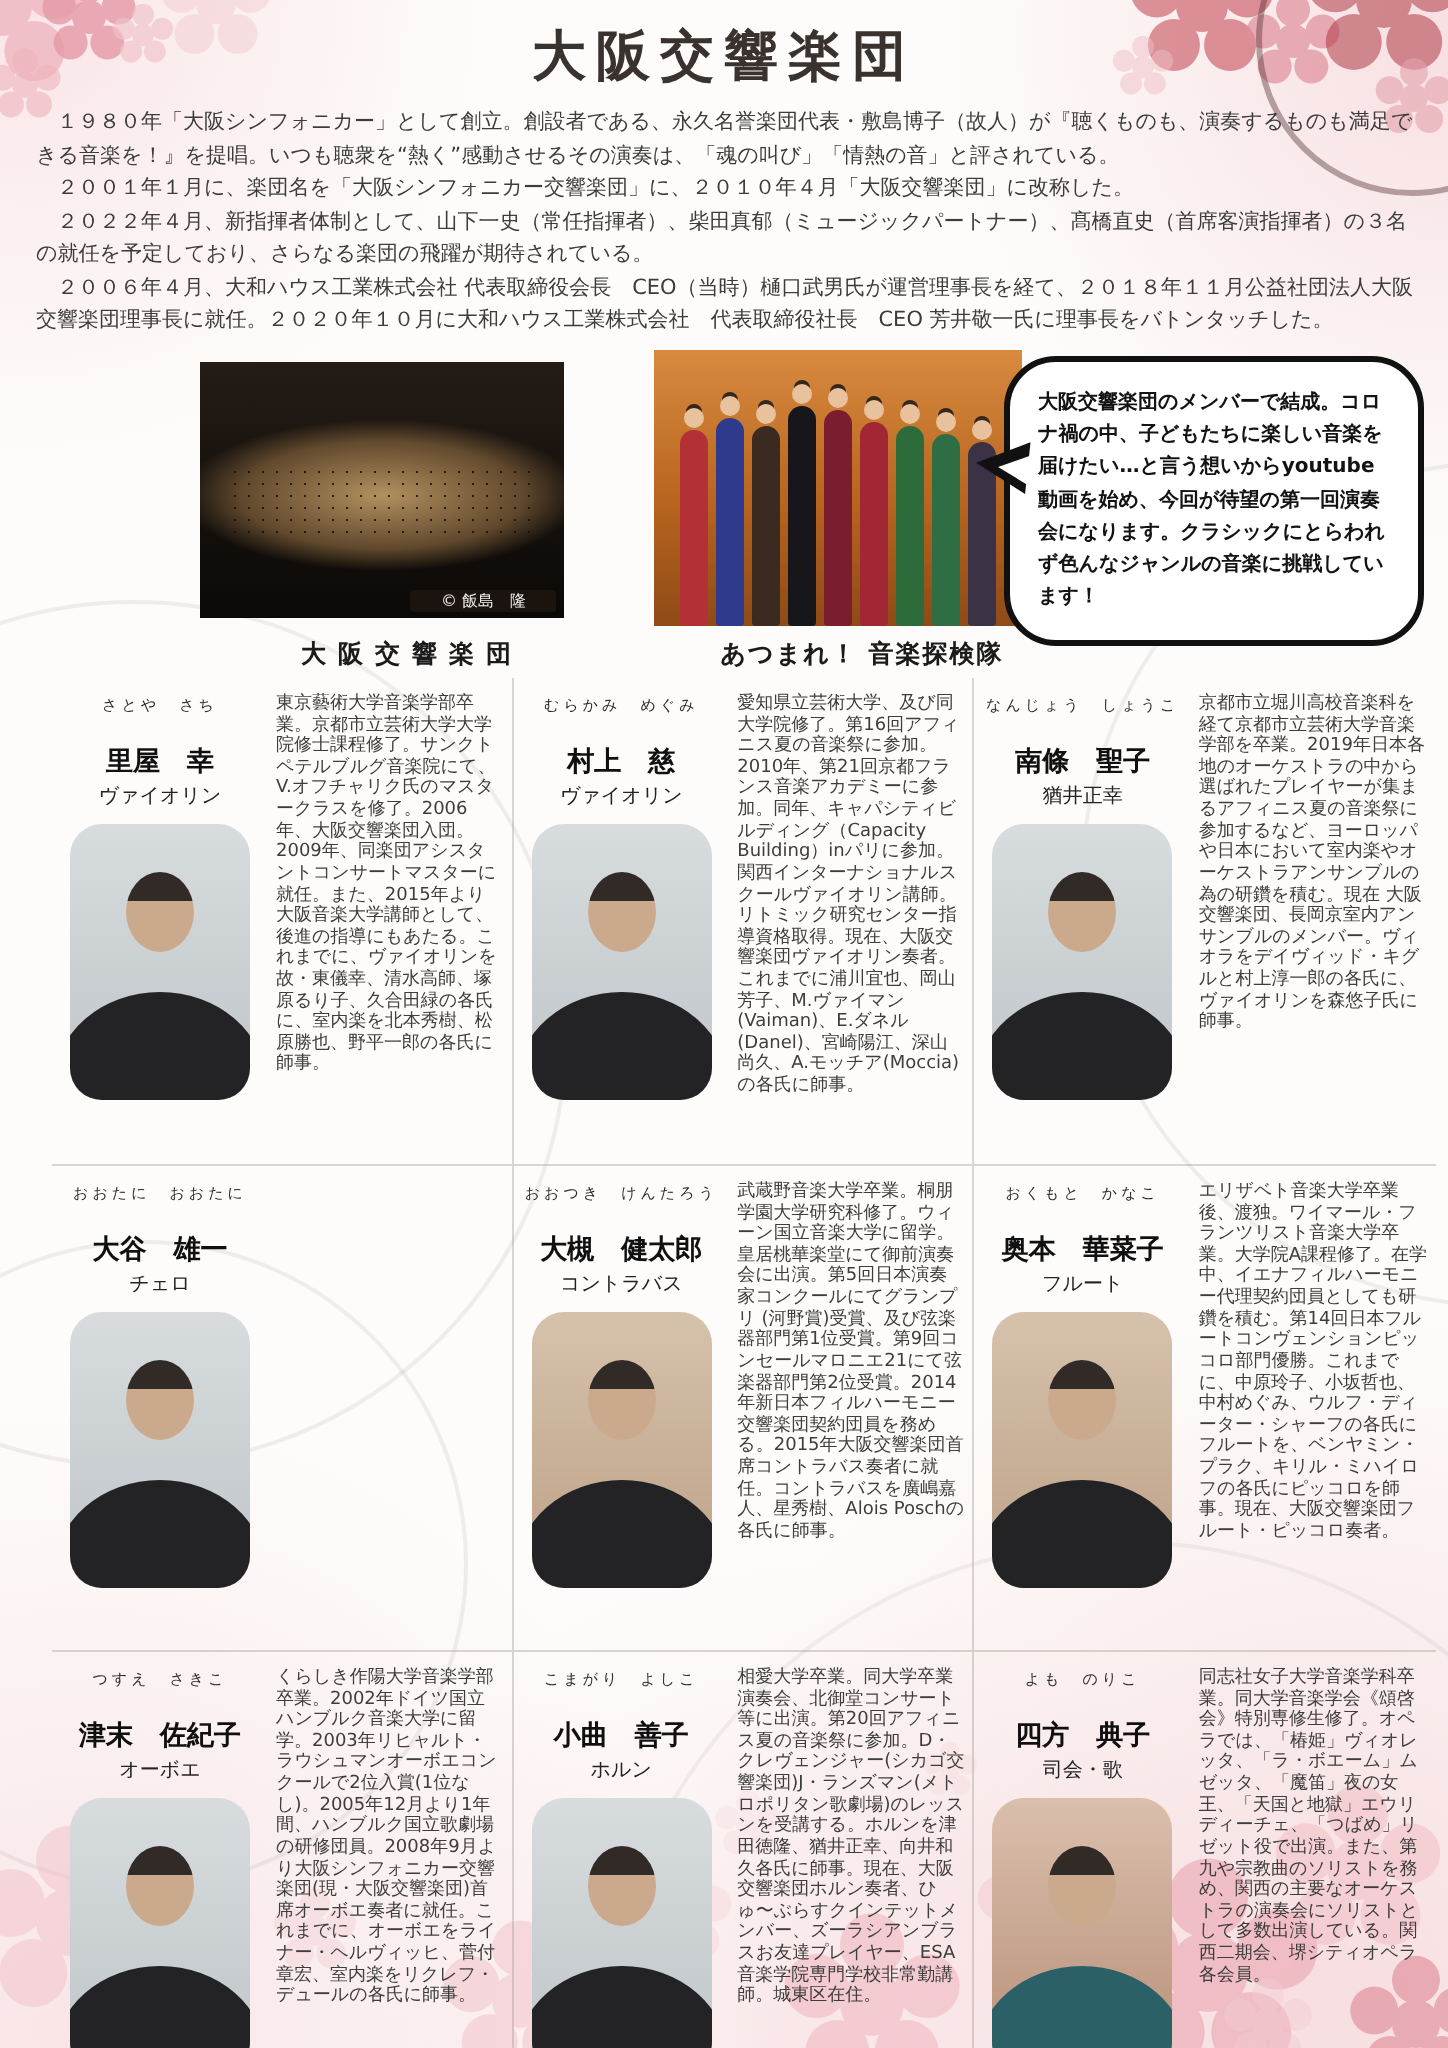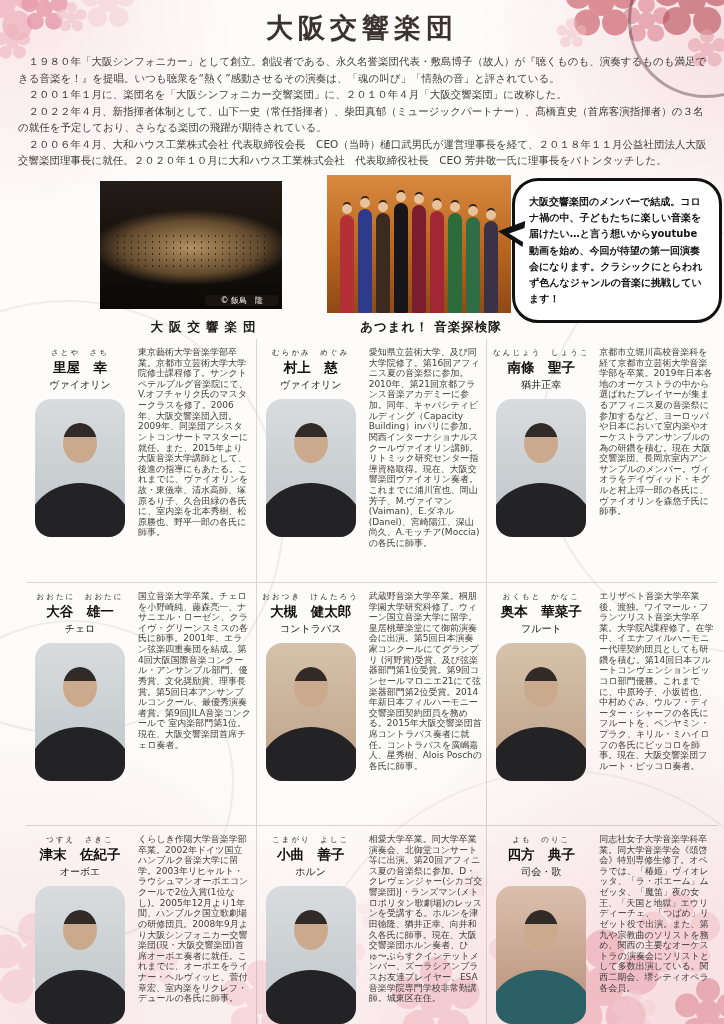--- a/index.html
+++ b/index.html
@@ -51,21 +51,21 @@
   .performer{flex:0 0 14px;margin:0 2px;border-radius:7px 7px 2px 2px;position:relative;}
   .performer::before{content:"";position:absolute;left:2px;top:-11px;width:10px;height:10px;
     border-radius:50%;background:#e8c29c;box-shadow:0 -3px 0 -1px #33261d;}
   .p1{height:98px;background:#b33036;} .p2{height:104px;background:#2e3a8c;}
   .p3{height:100px;background:#3a2a20;} .p4{height:110px;background:#17161a;}
   .p5{height:108px;background:#7a1d2e;} .p6{height:102px;background:#a12734;}
   .p7{height:100px;background:#2e6b3a;} .p8{height:96px;background:#2f6e45;}
   .p9{height:92px;background:#3c3246;}
 
   .bubble{
-    position:absolute;right:2px;top:5px;width:178px;z-index:2;
+    position:absolute;right:12px;top:5px;width:178px;z-index:2;
     background:#fff;border:3px solid #111;border-radius:26px;
     padding:13px 12px 13px 14px;font-size:10px;line-height:1.62;font-weight:bold;color:#131313;
   }
   .bubble::before{content:"";position:absolute;left:-30px;top:38px;
     border:13px solid transparent;border-right:26px solid #111;transform:rotate(6deg);}
   .bubble::after{content:"";position:absolute;left:-15px;top:44px;
     border:9px solid transparent;border-right:19px solid #fff;transform:rotate(6deg);}
 
   .section-headers{position:relative;height:20px;margin-top:2px;font-weight:bold;
     font-size:12.5px;color:#1b1b1b;}
@@ -73,21 +73,21 @@
   .sh-right{position:absolute;left:322px;width:218px;text-align:center;letter-spacing:1px;}
 
   .grid{display:grid;grid-template-columns:repeat(3,1fr);grid-template-rows:244px 243px 219px;
     margin:0 6px 0 26px;}
   .cell{display:flex;padding:6px 3px 0 2px;box-sizing:border-box;
     border-right:1px solid rgba(165,155,150,.40);border-bottom:1px solid rgba(165,155,150,.40);}
   .cell:nth-child(3n){border-right:none;}
   .cell:nth-child(n+7){border-bottom:none;}
   .mcol{width:104px;flex:none;text-align:center;padding-top:3px;}
   .furigana{font-size:7.5px;color:#2a2a2a;letter-spacing:2px;}
-  .mname{font-size:13.5px;font-weight:bold;color:#101010;margin-top:1px;}
+  .mname{font-size:13.5px;font-weight:bold;color:#101010;margin-top:14px;}
   .inst{font-size:10px;color:#222;margin-top:1px;}
   .photo{width:90px;height:138px;margin:7px auto 0;border-radius:16px;position:relative;overflow:hidden;}
   .t-gray{background:linear-gradient(#d8dcde,#bec5c8);}
   .t-tan{background:linear-gradient(#d6c2ac,#bda086);}
   .t-warm{background:linear-gradient(#dabfad,#b78e77);}
   .head{position:absolute;left:50%;top:24px;transform:translateX(-50%);width:34px;height:40px;
     border-radius:50%;background:linear-gradient(#322a26 36%,#cba98d 36%);}
   .torso{position:absolute;left:-8px;right:-8px;bottom:-12px;height:66px;
     border-radius:50% 50% 0 0/70% 70% 0 0;background:#232225;}
   .dress-teal .torso{background:#2b6066;}
@@ -207,21 +207,20 @@
       <div class="cell">
         <div class="mcol">
           <div class="furigana">おおたに　おおたに</div>
           <div class="mname">大谷　雄一</div>
           <div class="inst">チェロ</div>
           <div class="photo t-gray">
               <span class="head"></span>
               <span class="torso"></span>
             </div>
         </div>
-        <div class="bio">国立音楽大学卒業。チェロを小野崎純、藤森亮一、ナサニエル・ローゼン、クライヴ・グリーンスミスの各氏に師事。2001年、エラン弦楽四重奏団を結成。第4回大阪国際音楽コンクール・アンサンブル部門、優秀賞、文化奨励賞、理事長賞。第5回日本アンサンブルコンクール、最優秀演奏者賞。第9回JILA音楽コンクールで 室内楽部門第1位。現在、大阪交響楽団首席チェロ奏者。</div>
       </div>
 
       <div class="cell">
         <div class="mcol">
           <div class="furigana">おおつき　けんたろう</div>
           <div class="mname">大槻　健太郎</div>
           <div class="inst">コントラバス</div>
           <div class="photo t-tan">
               <span class="head"></span>
               <span class="torso"></span>

